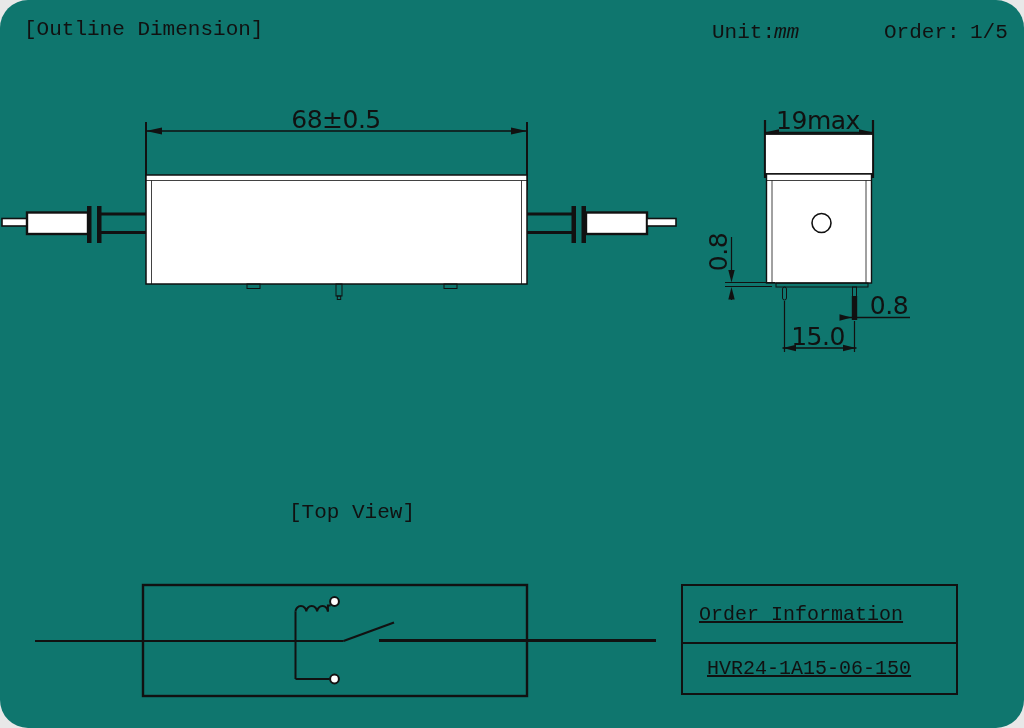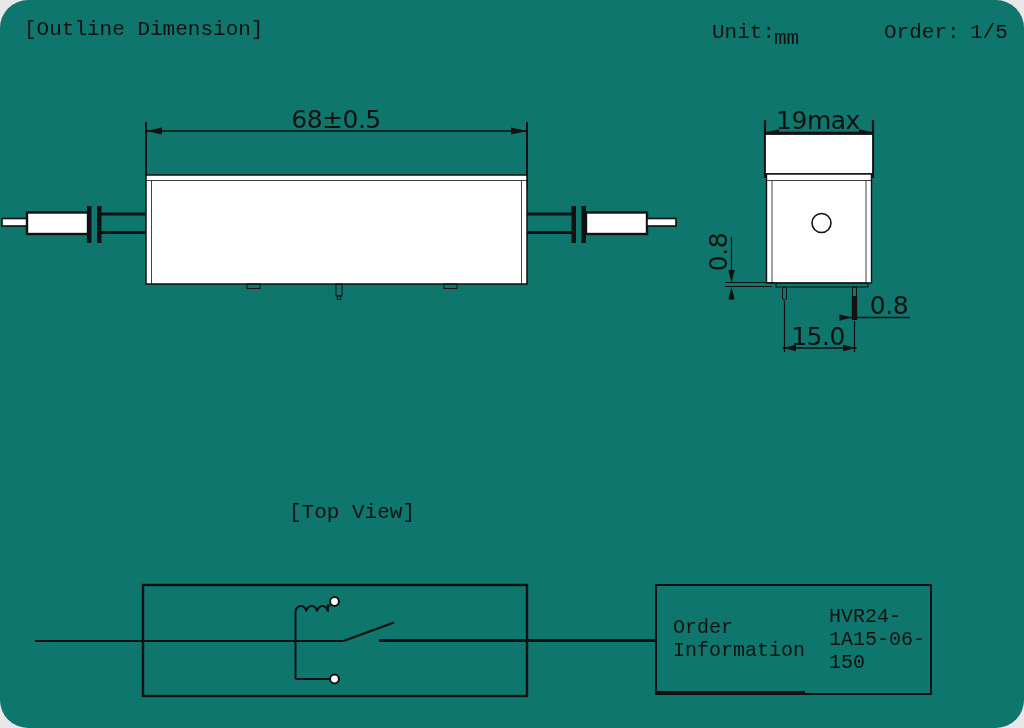--- a/index.html
+++ b/index.html
@@ -4,39 +4,39 @@
 <style>
   html,body{margin:0;padding:0;background:#e8e8e8;}
   .canvas{
     position:relative;width:1024px;height:728px;background:#0f766e;
     font-family:"Liberation Mono", monospace;color:#111;overflow:hidden;border-radius:28px;
   }
   .lbl{position:absolute;white-space:pre;font-size:21px;line-height:24px;color:#111;}
   .drawing{position:absolute;left:0;top:0;width:1024px;height:728px;}
   svg text{font-family:"DejaVu Sans", sans-serif;fill:#111;font-size:25px;letter-spacing:-0.5px;}
   .order-box{
-    position:absolute;left:655px;top:584px;width:273px;height:107px;
-    border:2.5px solid #111;display:flex;flex-direction:row;
+    position:absolute;left:681px;top:584px;width:273px;height:107px;
+    border:2.5px solid #111;display:flex;flex-direction:column;text-decoration:underline;
   }
   .order-row1{
     flex:0 0 56px;border-bottom:2.5px solid #111;display:flex;align-items:center;
     padding-left:16px;font-size:20px;
   }
   .order-row2{
     flex:1 1 auto;display:flex;align-items:center;padding-left:24px;font-size:20px;
   }
 </style>
 </head>
 <body>
 
 <div class="canvas">
 
   <div class="lbl" style="left:24px;top:18px;">[Outline Dimension]</div>
   <div class="lbl" style="left:692px;top:21px;margin-left:20px;">Unit:</div>
-  <div class="lbl" style="left:774px;top:27px;">mm</div>
+  <div class="lbl" style="left:774px;top:21px;font-style:italic;">mm</div>
   <div class="lbl" style="left:884px;top:21px;">Order:</div>
   <div class="lbl" style="left:970px;top:21px;">1/5</div>
 
   <div class="lbl" style="left:289px;top:501px;text-align:right;">[Top View]</div>
 
   <svg class="drawing" viewBox="0 0 1024 728">
 
     <g stroke="#111" fill="none">
 
       <g>

